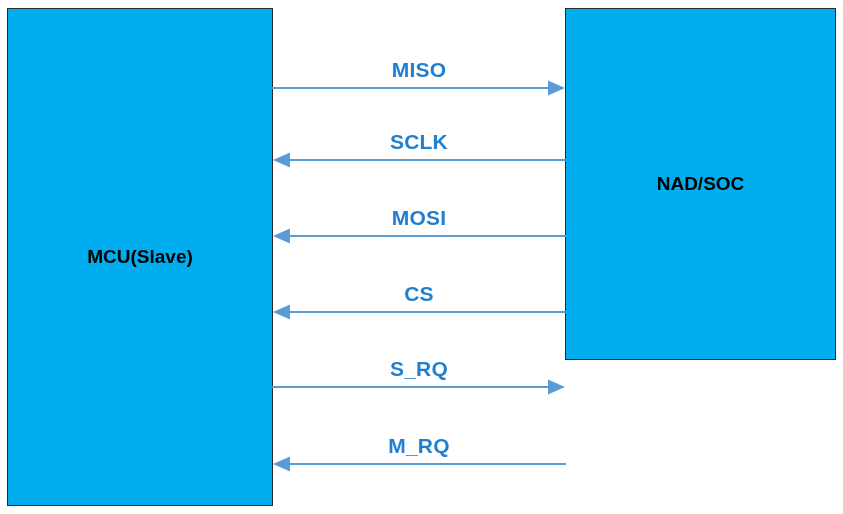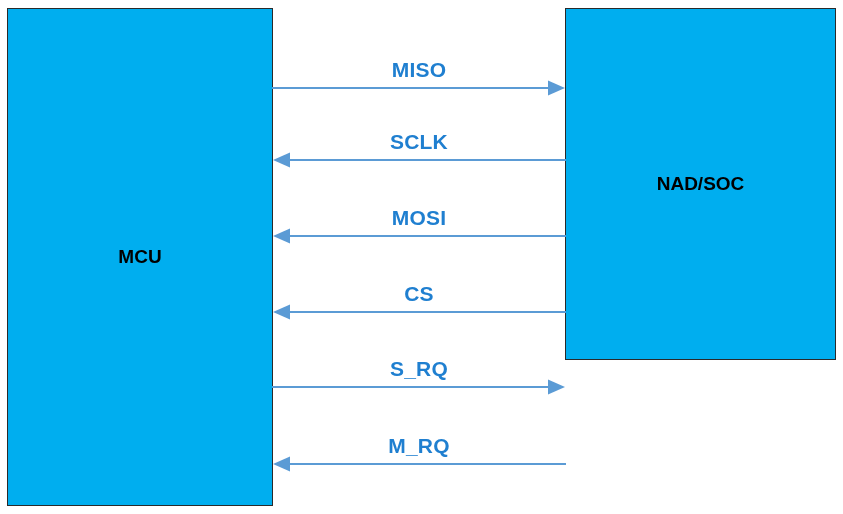--- a/index.html
+++ b/index.html
@@ -76,20 +76,21 @@
   #sig-4 { top: 387px; }
   #sig-5 { top: 464px; }
 </style>
 </head>
 <body>
 
 <div id="canvas">
 
   <div class="block" id="block-mcu">
     <span class="block-line">MCU</span>
+    <span class="block-line">(Slave)</span>
   </div>
 
   <div class="block" id="block-nad">
     <span class="block-line">NAD/SOC</span>
 
   </div>
 
   <div class="signal" id="sig-0">
     <span class="sig-label">MISO</span>
     <svg class="sig-svg" viewBox="0 0 294 18" preserveAspectRatio="none">

